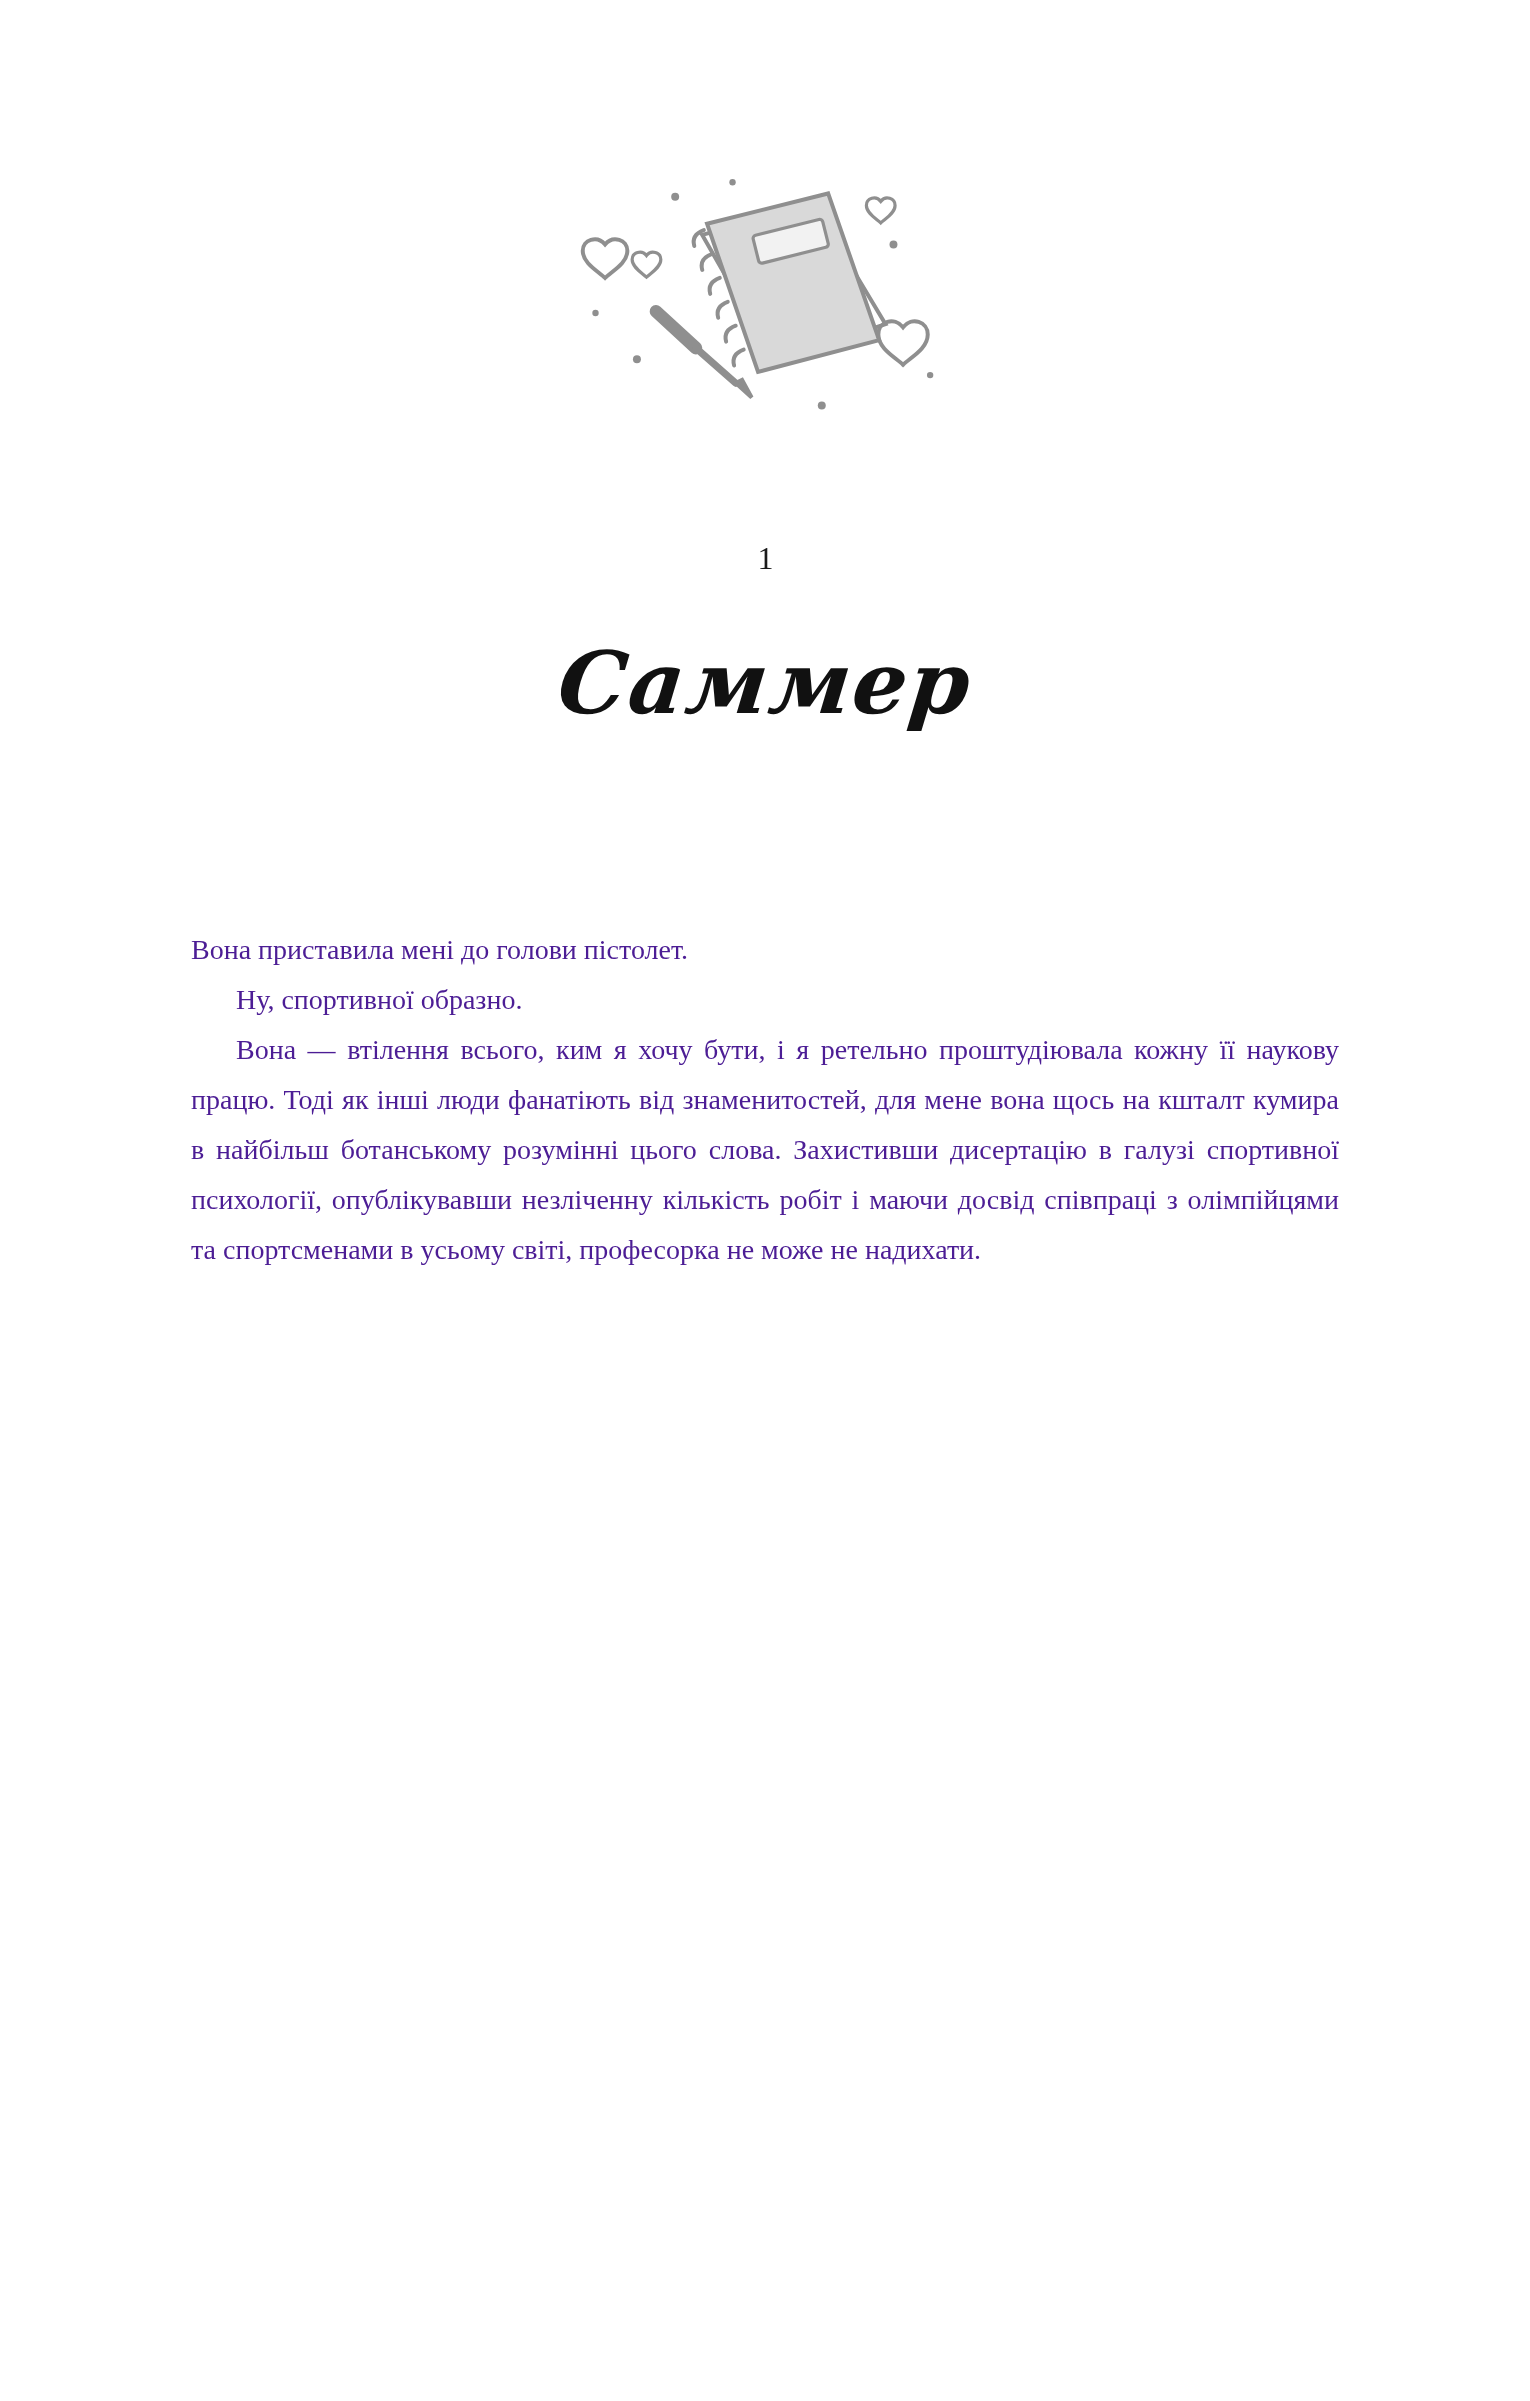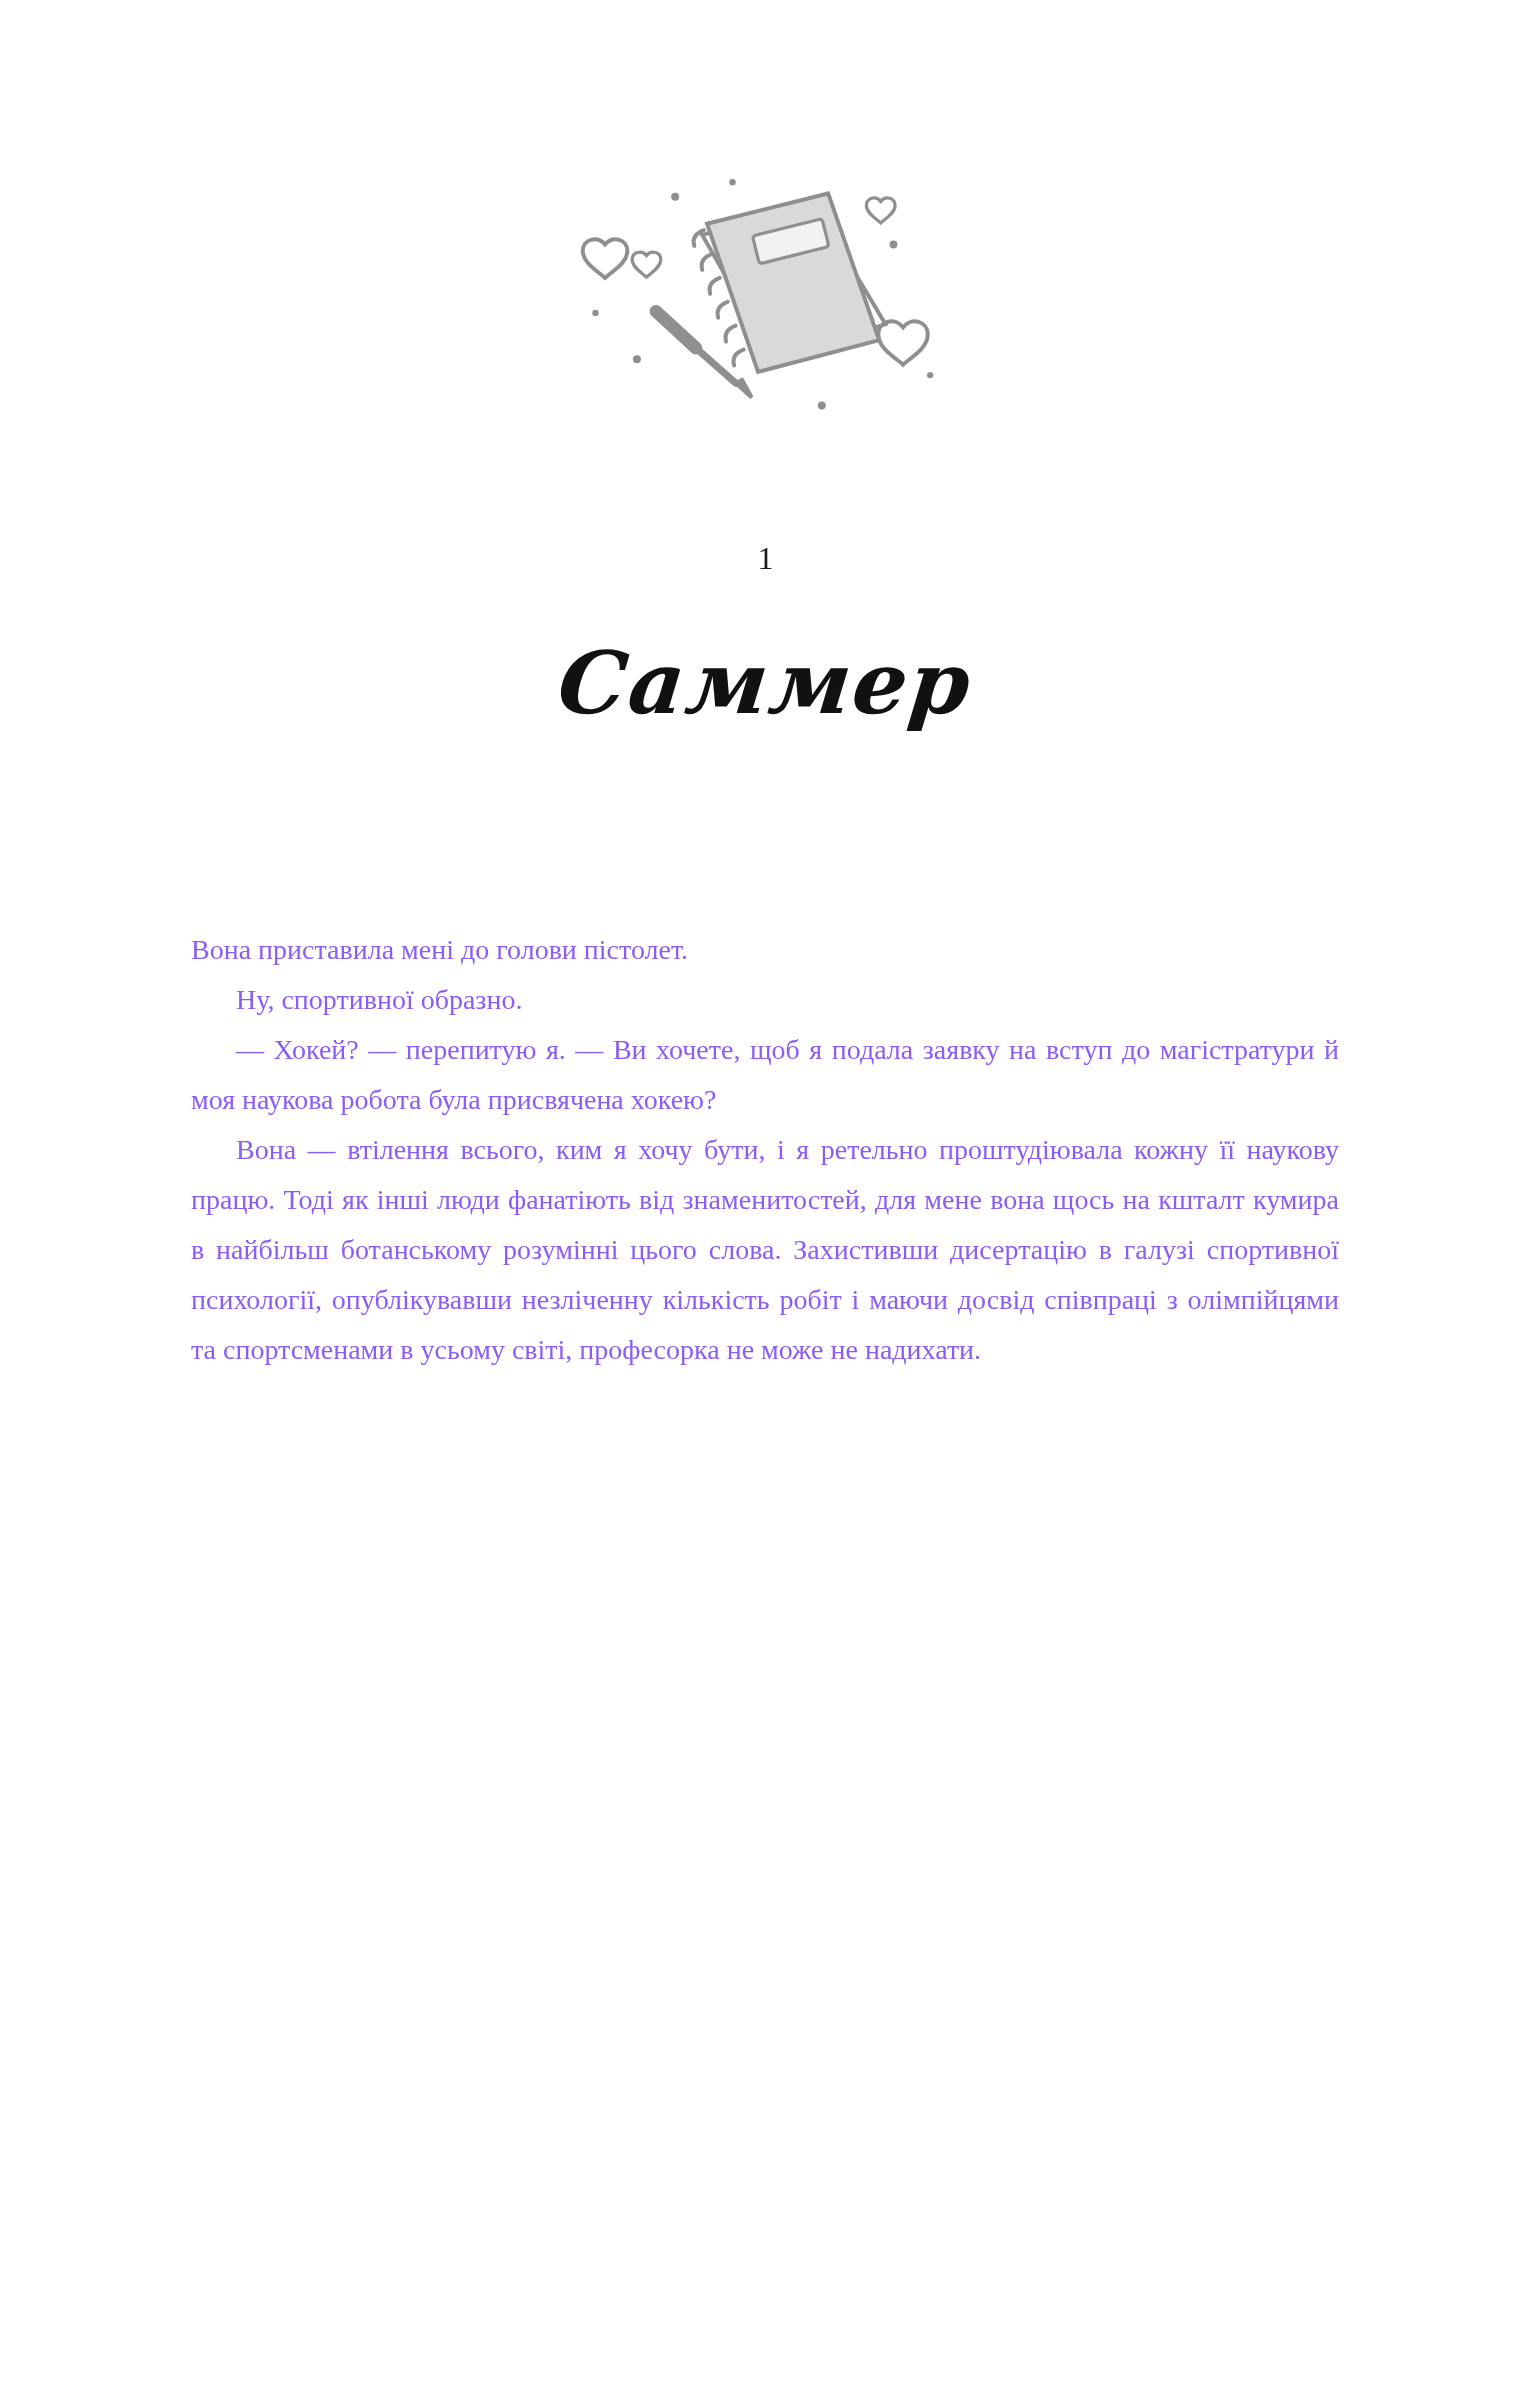--- a/index.html
+++ b/index.html
@@ -67,21 +67,21 @@
 
   
   .body-text {
     position: absolute;
     top: 925px;
     left: 191px;
     width: 1148px;
     font-family: "Liberation Serif", serif;
     font-size: 28px;
     line-height: 50px;
-    color: #8b5cf6;
+    color: #4c1d95;
     text-align: justify;
     text-justify: inter-word;
     hyphens: manual;
   }
   .body-text p {
     margin: 0;
   }
   .body-text p.first {
     text-indent: 0;
   }
@@ -149,18 +149,17 @@
 
   <div class="chapter-number">1</div>
 
   <div class="chapter-title">
     <span class="script">Саммер</span>
   </div>
 
   <div class="body-text">
     <p class="first">Вона приставила мені до голови пістолет.</p>
     <p class="indent">Ну, спортивної образно.</p>
-    <p class="indent">— Хокей? — перепитую я. — Ви хочете, щоб я подала заявку на вступ до магістратури й моя наукова робота була присвячена хокею?</p>
     <p class="indent">Вона — втілення всього, ким я хочу бути, і я ретельно проштудіювала кожну її наукову працю. Тоді як інші люди фанатіють від знаменитостей, для мене вона щось на кшталт кумира в найбільш ботанському розумінні цього слова. Захистивши дисертацію в галузі спортивної психології, опублікувавши незліченну кількість робіт і маючи досвід співпраці з олімпійцями та спортсменами в усьому світі, професорка не може не надихати.</p>
   </div>
 
 </div>
 
 
 </body></html>

